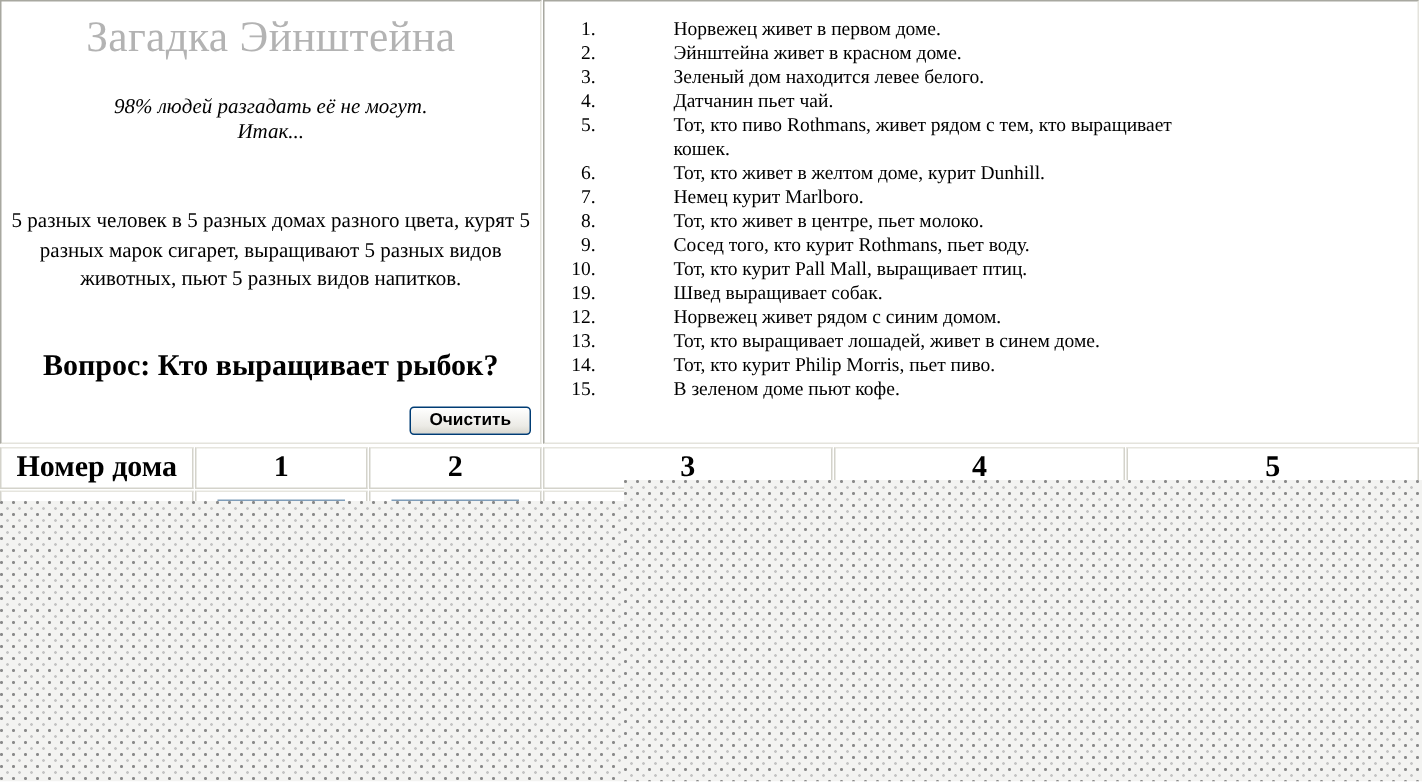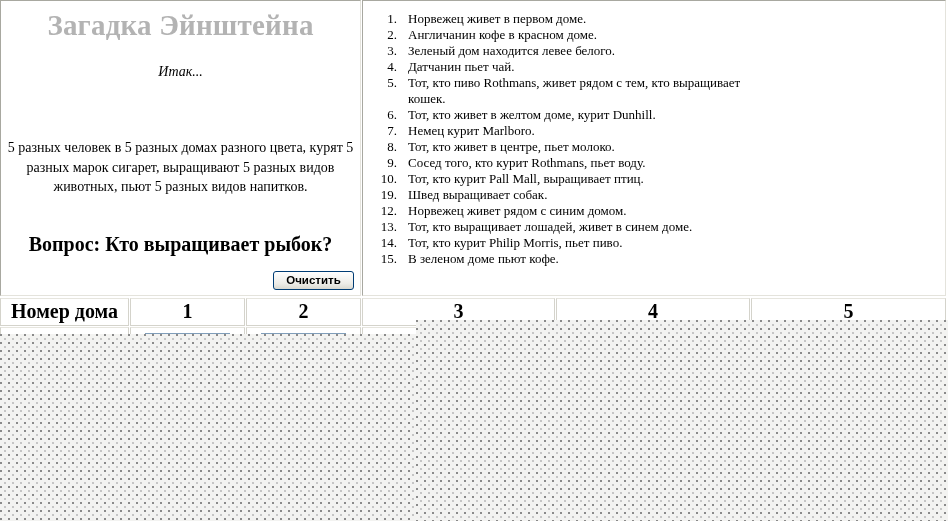--- a/index.html
+++ b/index.html
@@ -18,21 +18,21 @@
       border: 1px solid #a8a8a0;
       border-right-color: #e4e3dc;
       border-bottom-color: #e4e3dc;
     }
     .panel-left { left: 0; top: 0; width: 361px; height: 296px; text-align: center; }
     .panel-right { left: 362px; top: 0; width: 584px; height: 296px; }
 
     .title {
       position: absolute; left: 0; right: 0; top: 8px;
       font-family: "Liberation Serif", serif;
-      font-weight: bold; font-size: 29px; color: #b3b3b3;
+      font-weight: normal; font-size: 29px; color: #b3b3b3;
       letter-spacing: 0.2px;
     }
     .subtitle {
       position: absolute; left: 0; right: 0; top: 62px;
       font-style: italic; font-size: 14px; line-height: 17px;
     }
     .description {
       position: absolute; left: 6px; right: 6px; top: 137px;
       font-size: 14px; line-height: 19.5px;
     }
@@ -49,21 +49,21 @@
       line-height: 17px; text-align: center; cursor: pointer;
     }
 
     .rules {
       position: absolute; left: 10px; top: 10px; width: 560px;
       font-size: 13px; line-height: 16px;
       list-style: none;
     }
     .rules li { display: flex; }
     .rules .num { width: 35px; text-align: right; padding-right: 11px; flex: none; }
-    .rules .txt { flex: 1; max-width: 340px; }
+    .rules .txt { flex: 1; max-width: 340px; margin-left: 41px; }
 
     
     .cell {
       position: absolute;
       background: #ffffff;
       border: 1px solid #d4d3cb;
       border-top-color: #e6e5de;
       text-align: center;
       font-weight: bold; font-size: 20px; line-height: 25px;
     }
@@ -87,36 +87,37 @@
     }
   </style>
 </head>
 <body>
 
 <div class="page">
 
   <div class="panel panel-left">
     <div class="title">Загадка Эйнштейна</div>
     <div class="subtitle">
+      <div>98% людей разгадать её не могут.</div>
       <div>Итак...</div>
     </div>
     <div class="description">5 разных человек в 5 разных домах разного цвета, курят 5 разных марок сигарет, выращивают 5 разных видов животных, пьют 5 разных видов напитков.</div>
     <div class="question">Вопрос: Кто выращивает рыбок?</div>
     <button class="clear-btn">Очистить</button>
   </div>
 
   <div class="panel panel-right">
     <ol class="rules">
       <li>
           <span class="num">1.</span>
           <span class="txt">Норвежец живет в первом доме.</span>
         </li>
       <li>
           <span class="num">2.</span>
-          <span class="txt">Англичанин кофе в красном доме.</span>
+          <span class="txt">Эйнштейна живет в красном доме.</span>
         </li>
       <li>
           <span class="num">3.</span>
           <span class="txt">Зеленый дом находится левее белого.</span>
         </li>
       <li>
           <span class="num">4.</span>
           <span class="txt">Датчанин пьет чай.</span>
         </li>
       <li>

